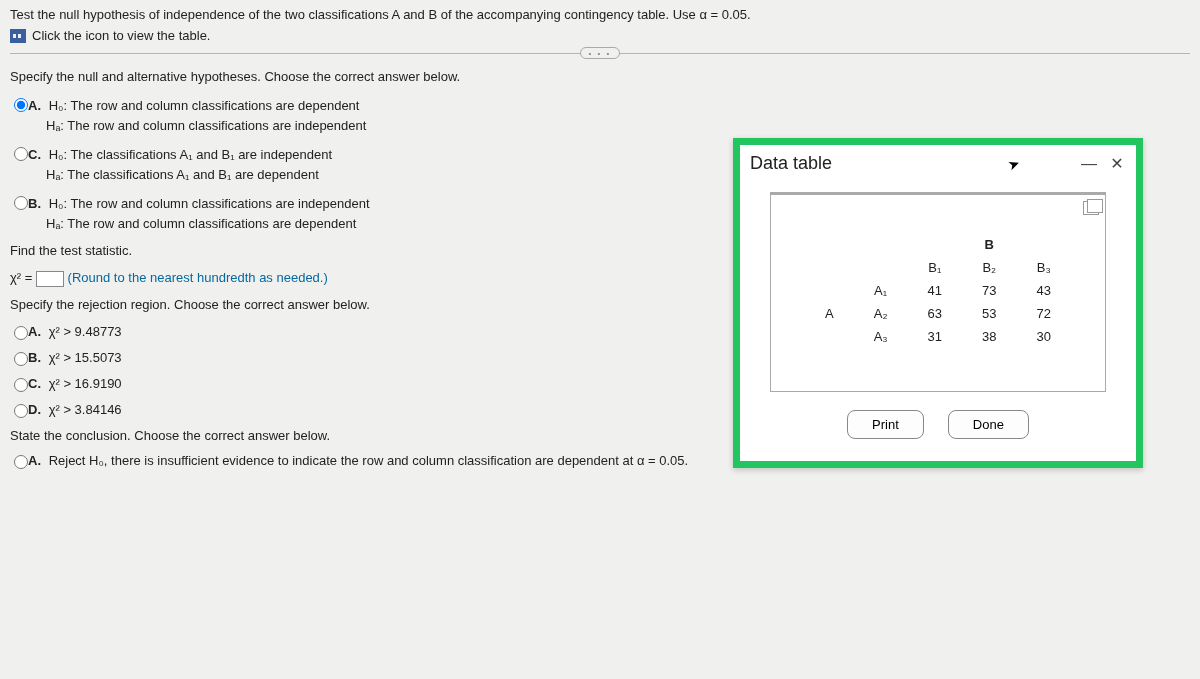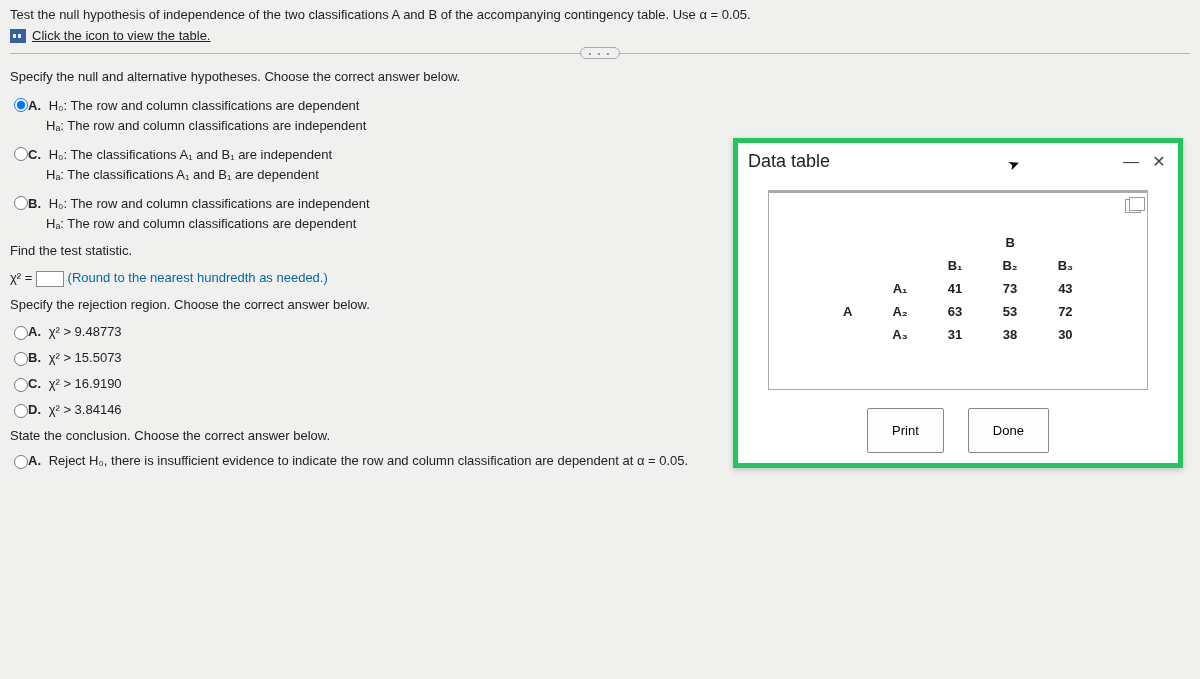--- a/index.html
+++ b/index.html
@@ -16,21 +16,21 @@
 .main-content { padding: 6px 10px; }
 .question-text { margin-bottom: 4px; line-height: 1.4; }
 .link-row { display: flex; align-items: center; gap: 6px; margin-bottom: 10px; }
 .table-icon {
   width: 16px; height: 14px;
   border: 1.5px solid #3a5fa0;
   background: linear-gradient(#3a5fa0 33%, transparent 33%, transparent 66%, #3a5fa0 66%),
               linear-gradient(90deg, #3a5fa0 2px, transparent 2px 5px, #3a5fa0 5px 7px, transparent 7px 10px, #3a5fa0 10px);
   background-size: 100% 100%;
 }
-.link-text { text-decoration: underline; cursor: pointer; }
+.link-text { cursor: pointer; }
 hr.divider { border: none; border-top: 1px solid #b5b5b5; margin: 4px 0 10px 0; }
 .expand-handle {
   width: 40px; height: 12px;
   border: 1px solid #aaa; border-radius: 8px;
   margin: -17px auto 10px auto;
   background: #f0f0ef;
   display:flex; align-items:center; justify-content:center;
   font-size:8px; letter-spacing:2px; color:#888;
 }
 .section-head { margin: 10px 0 12px 0; }
@@ -48,23 +48,23 @@
   vertical-align: middle;
 }
 .hint { color: #0369a1; }
 .region-section { margin-top: 10px; }
 .conclusion-section { margin-top: 6px; }
 
 
 .modal {
   position: absolute;
   top: 138px; left: 733px;
-  width: 450px; height: 330px;
+  width: 410px; height: 330px;
   background: #fff;
-  border: 5px solid #22c55e;
+  border: 7px solid #22c55e;
   box-shadow: 0 2px 6px rgba(0,0,0,0.2);
 }
 .modal-titlebar {
   display: flex; justify-content: space-between; align-items: center;
   padding: 8px 10px;
 }
 .modal-title { font-size: 18px; }
 .win-controls { display:flex; gap:10px; align-items:center; }
 .win-btn { width: 18px; height: 18px; display:flex; align-items:center; justify-content:center; font-size:16px; cursor:pointer; color:#444;}
 .modal-body {
@@ -83,29 +83,29 @@
 }
 .copy-icon::after{content:"";position:absolute;top:-3px;left:3px;width:14px;height:12px;border:1px solid #999;background:#fff;}
 .data-table {
   border-collapse: collapse;
   margin: 18px auto 0 auto;
   font-size: 13px;
 }
 .data-table th, .data-table td {
   padding: 4px 20px;
   text-align: center;
-  font-weight: bold;
+  font-weight: normal;
 }
 .data-table .top-header { font-weight: bold; }
 .rowgroup-label { font-weight: bold; }
 .modal-footer { display:flex; gap: 24px; justify-content:center; padding: 4px 0 14px 0; }
 .m-btn {
-  border: 1px solid #888; border-radius: 2px;
+  border: 1px solid #888; border-radius: 8px;
   background: #fdfdfd;
-  padding: 14px 24px;
+  padding: 6px 24px;
   font-size: 13px;
   cursor: pointer;
 }
 .cursor-arrow {
   position:absolute; top: 156px; left: 1008px;
   font-size: 14px; color: #000;
   transform: rotate(-20deg);
 }
 </style>
 </head>

